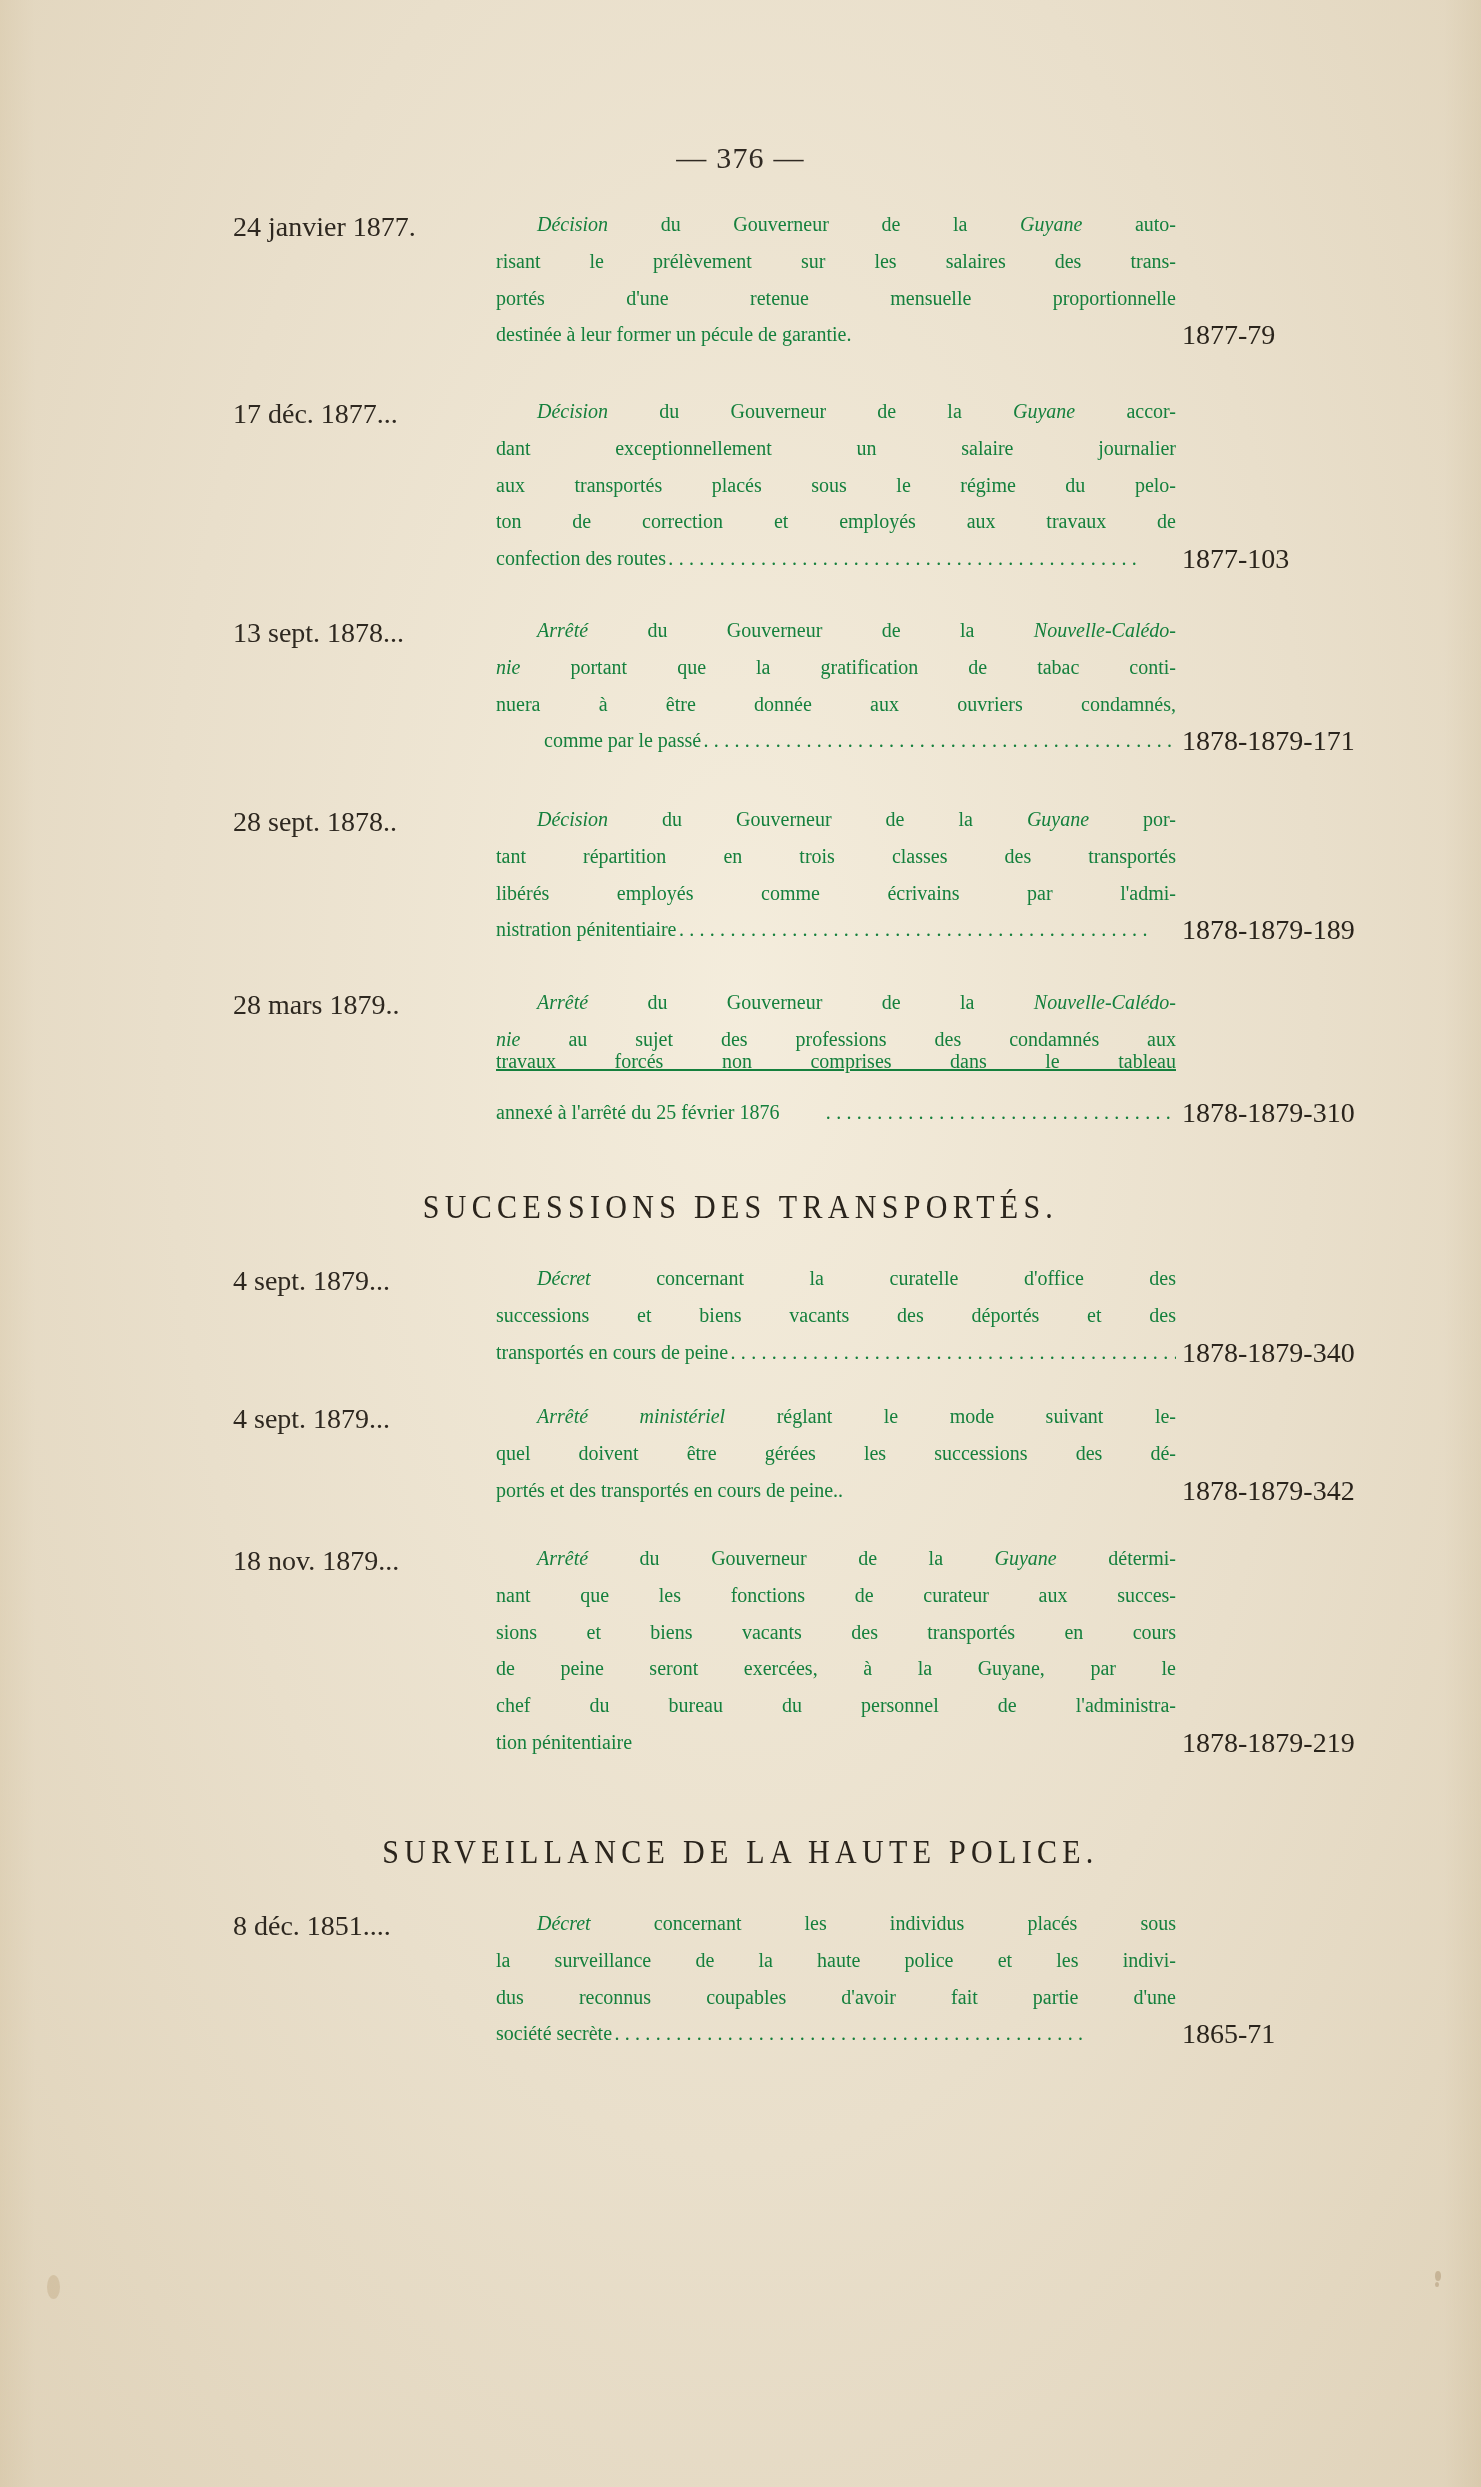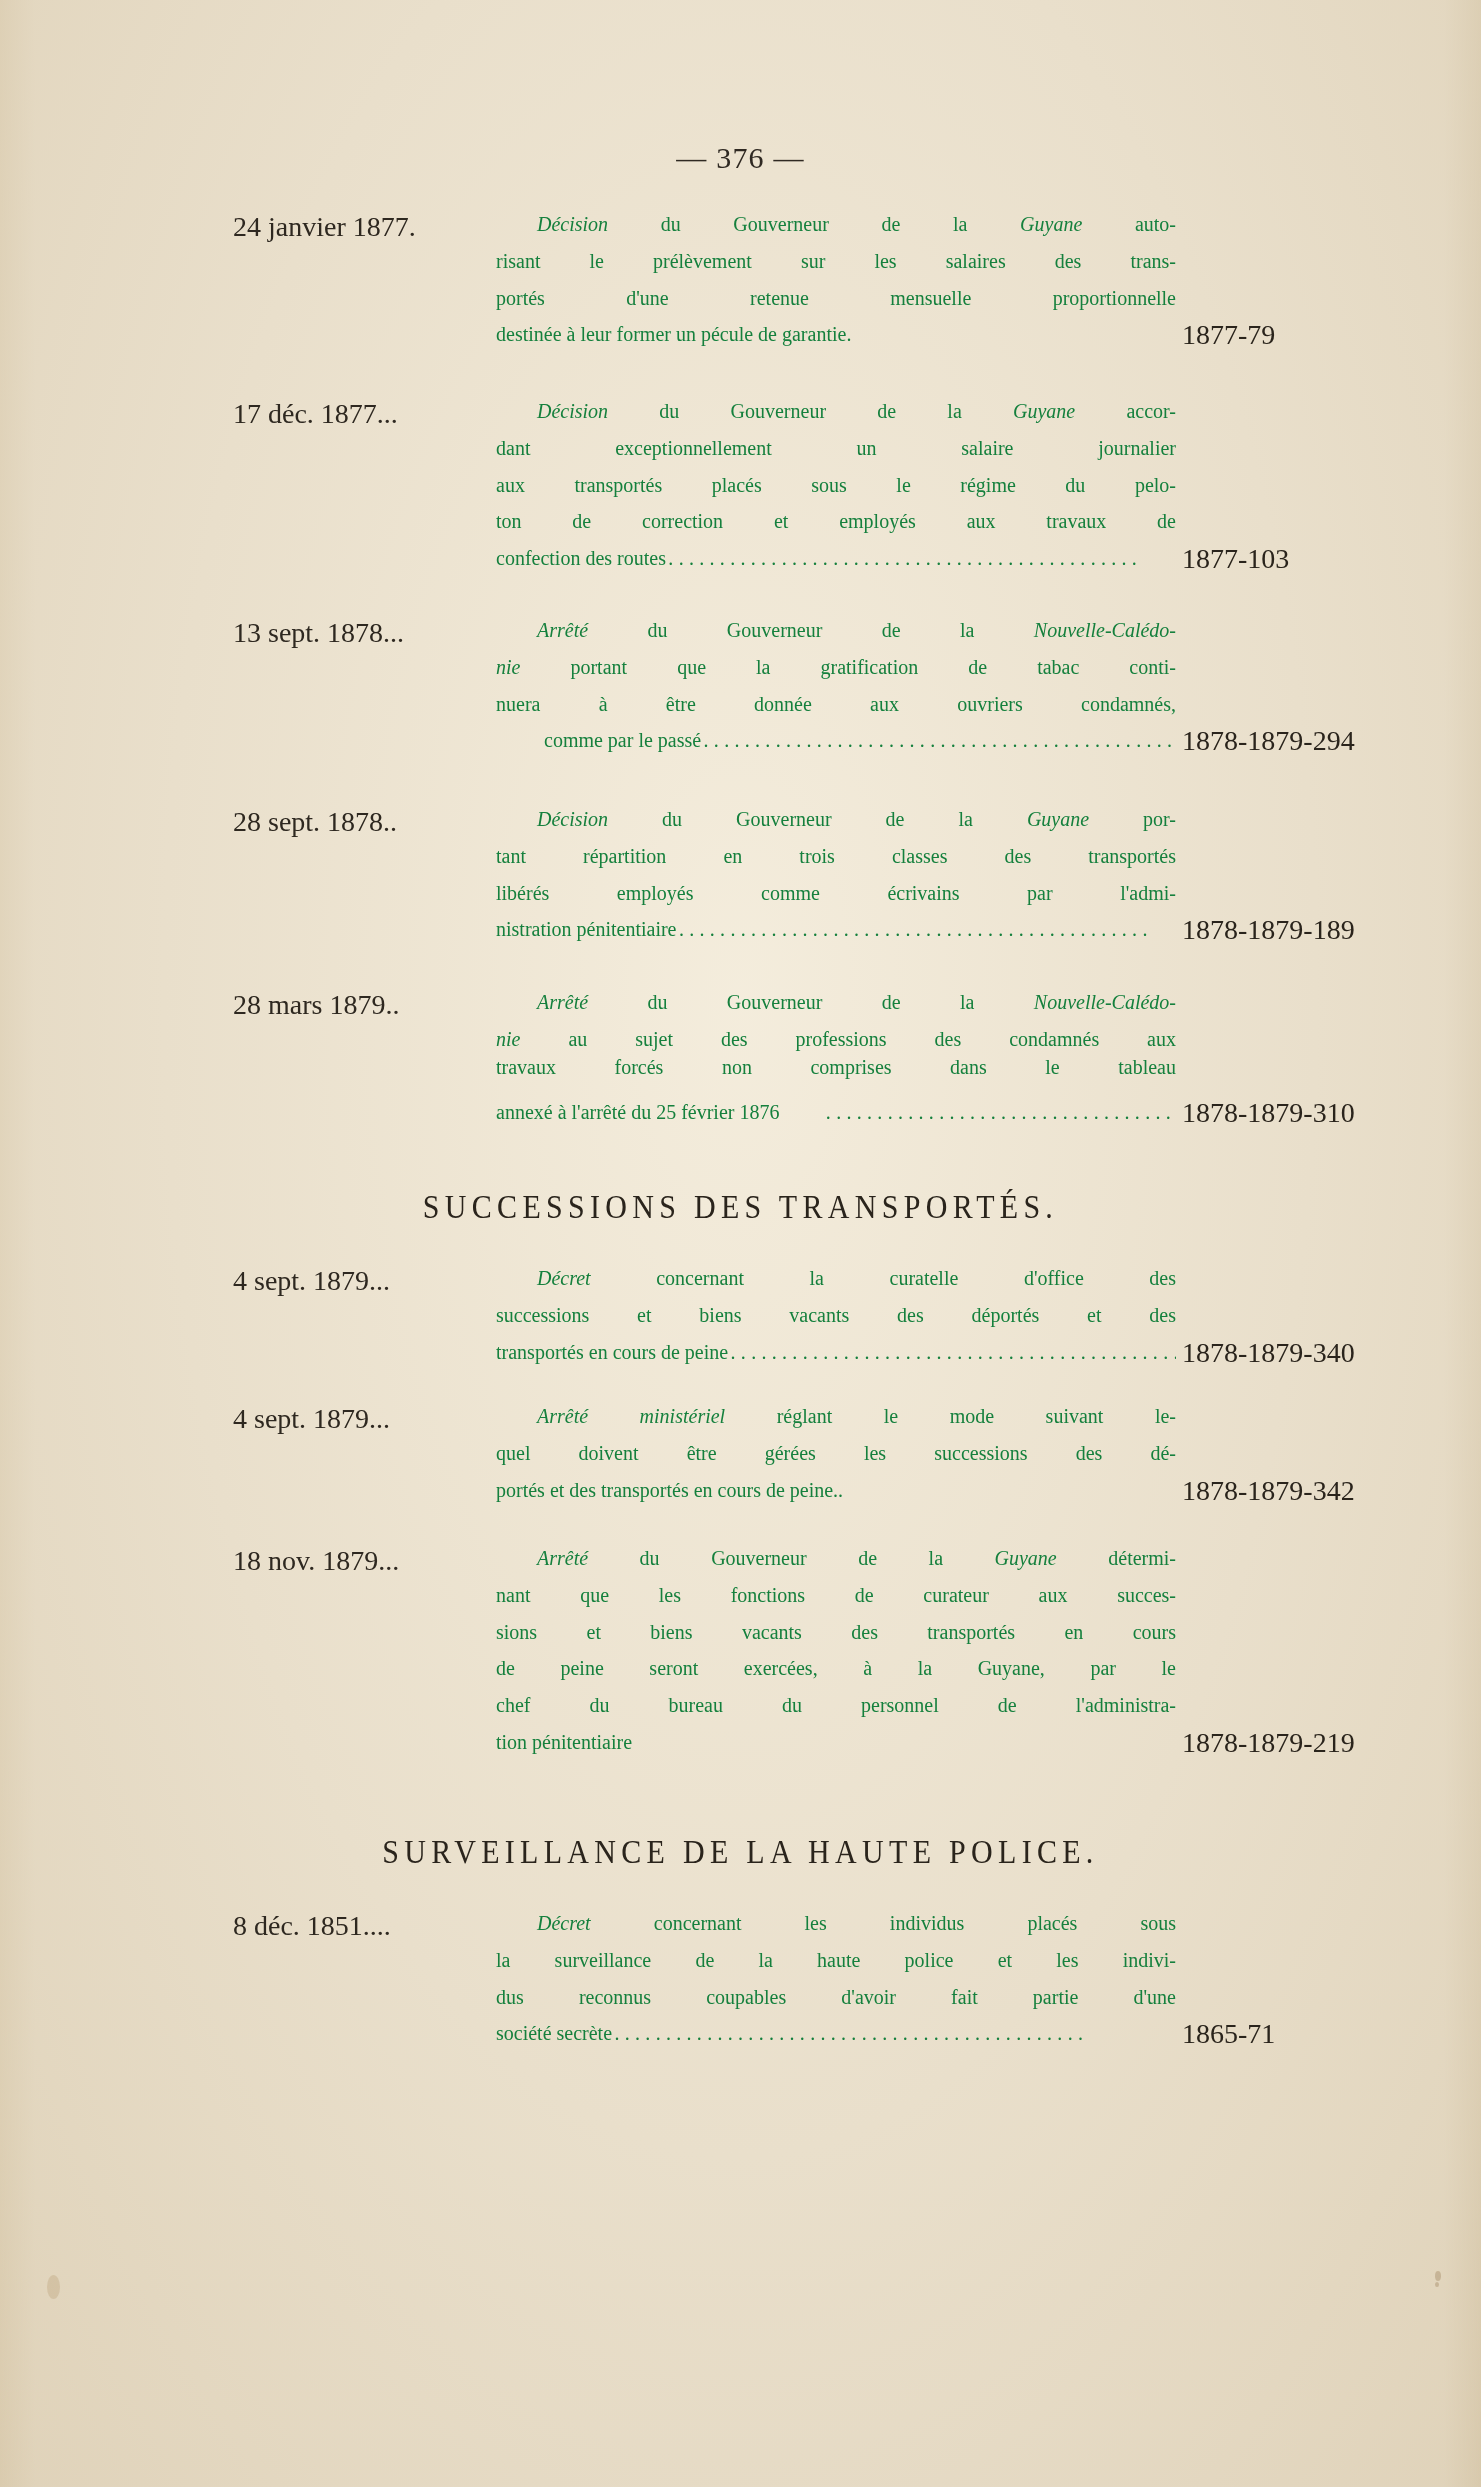--- a/index.html
+++ b/index.html
@@ -82,40 +82,40 @@
 
   <div class="entry" style="top:617px;">
     <div class="date">13 sept. 1878...</div>
     <div class="line first" style="top:-4.7px;"><i>Arrêté</i><span> du Gouverneur de la </span><i>Nouvelle-Calédo-</i></div>
     <div class="line" style="top:32px;"><i>nie</i><span> portant que la gratification de tabac conti-</span></div>
     <div class="line" style="top:69px;">nuera à être donnée aux ouvriers condamnés,</div>
     <div class="line last" style="top:105px;margin-left:48px;">
         <span class="txt">comme par le passé</span>
         <span class="dots">..............................................</span>
       </div>
-    <div class="ref" style="top:105px;">1878-1879-294</div>
+    <div class="ref" style="top:105px;">1878-1879-171</div>
   </div>
 
   <div class="entry" style="top:806px;">
     <div class="date">28 sept. 1878..</div>
     <div class="line first" style="top:-4.7px;"><i>Décision</i><span> du Gouverneur de la </span><i>Guyane</i><span> por-</span></div>
     <div class="line" style="top:32px;">tant répartition en trois classes des transportés</div>
     <div class="line" style="top:69px;">libérés employés comme écrivains par l'admi-</div>
     <div class="line last" style="top:105px;">
         <span class="txt">nistration pénitentiaire</span>
         <span class="dots">..............................................</span>
       </div>
     <div class="ref" style="top:105px;">1878-1879-189</div>
   </div>
 
   <div class="entry" style="top:989px;">
     <div class="date">28 mars 1879..</div>
     <div class="line first" style="top:-4.7px;"><i>Arrêté</i><span> du Gouverneur de la </span><i>Nouvelle-Calédo-</i></div>
     <div class="line" style="top:32px;"><i>nie</i><span> au sujet des professions des condamnés aux</span></div>
-    <div class="line" style="top:60px;">travaux forcés non comprises dans le tableau</div>
+    <div class="line" style="top:54px;text-decoration:underline;">travaux forcés non comprises dans le tableau</div>
     <div class="line last" style="top:105px;gap:44px;">
         <span class="txt">annexé à l'arrêté du 25 février 1876</span>
         <span class="dots">..............................................</span>
       </div>
     <div class="ref" style="top:105px;">1878-1879-310</div>
   </div>
 
   <div class="heading" style="top:1190px;">SUCCESSIONS DES TRANSPORTÉS.</div>
 
   <div class="entry" style="top:1265px;">

